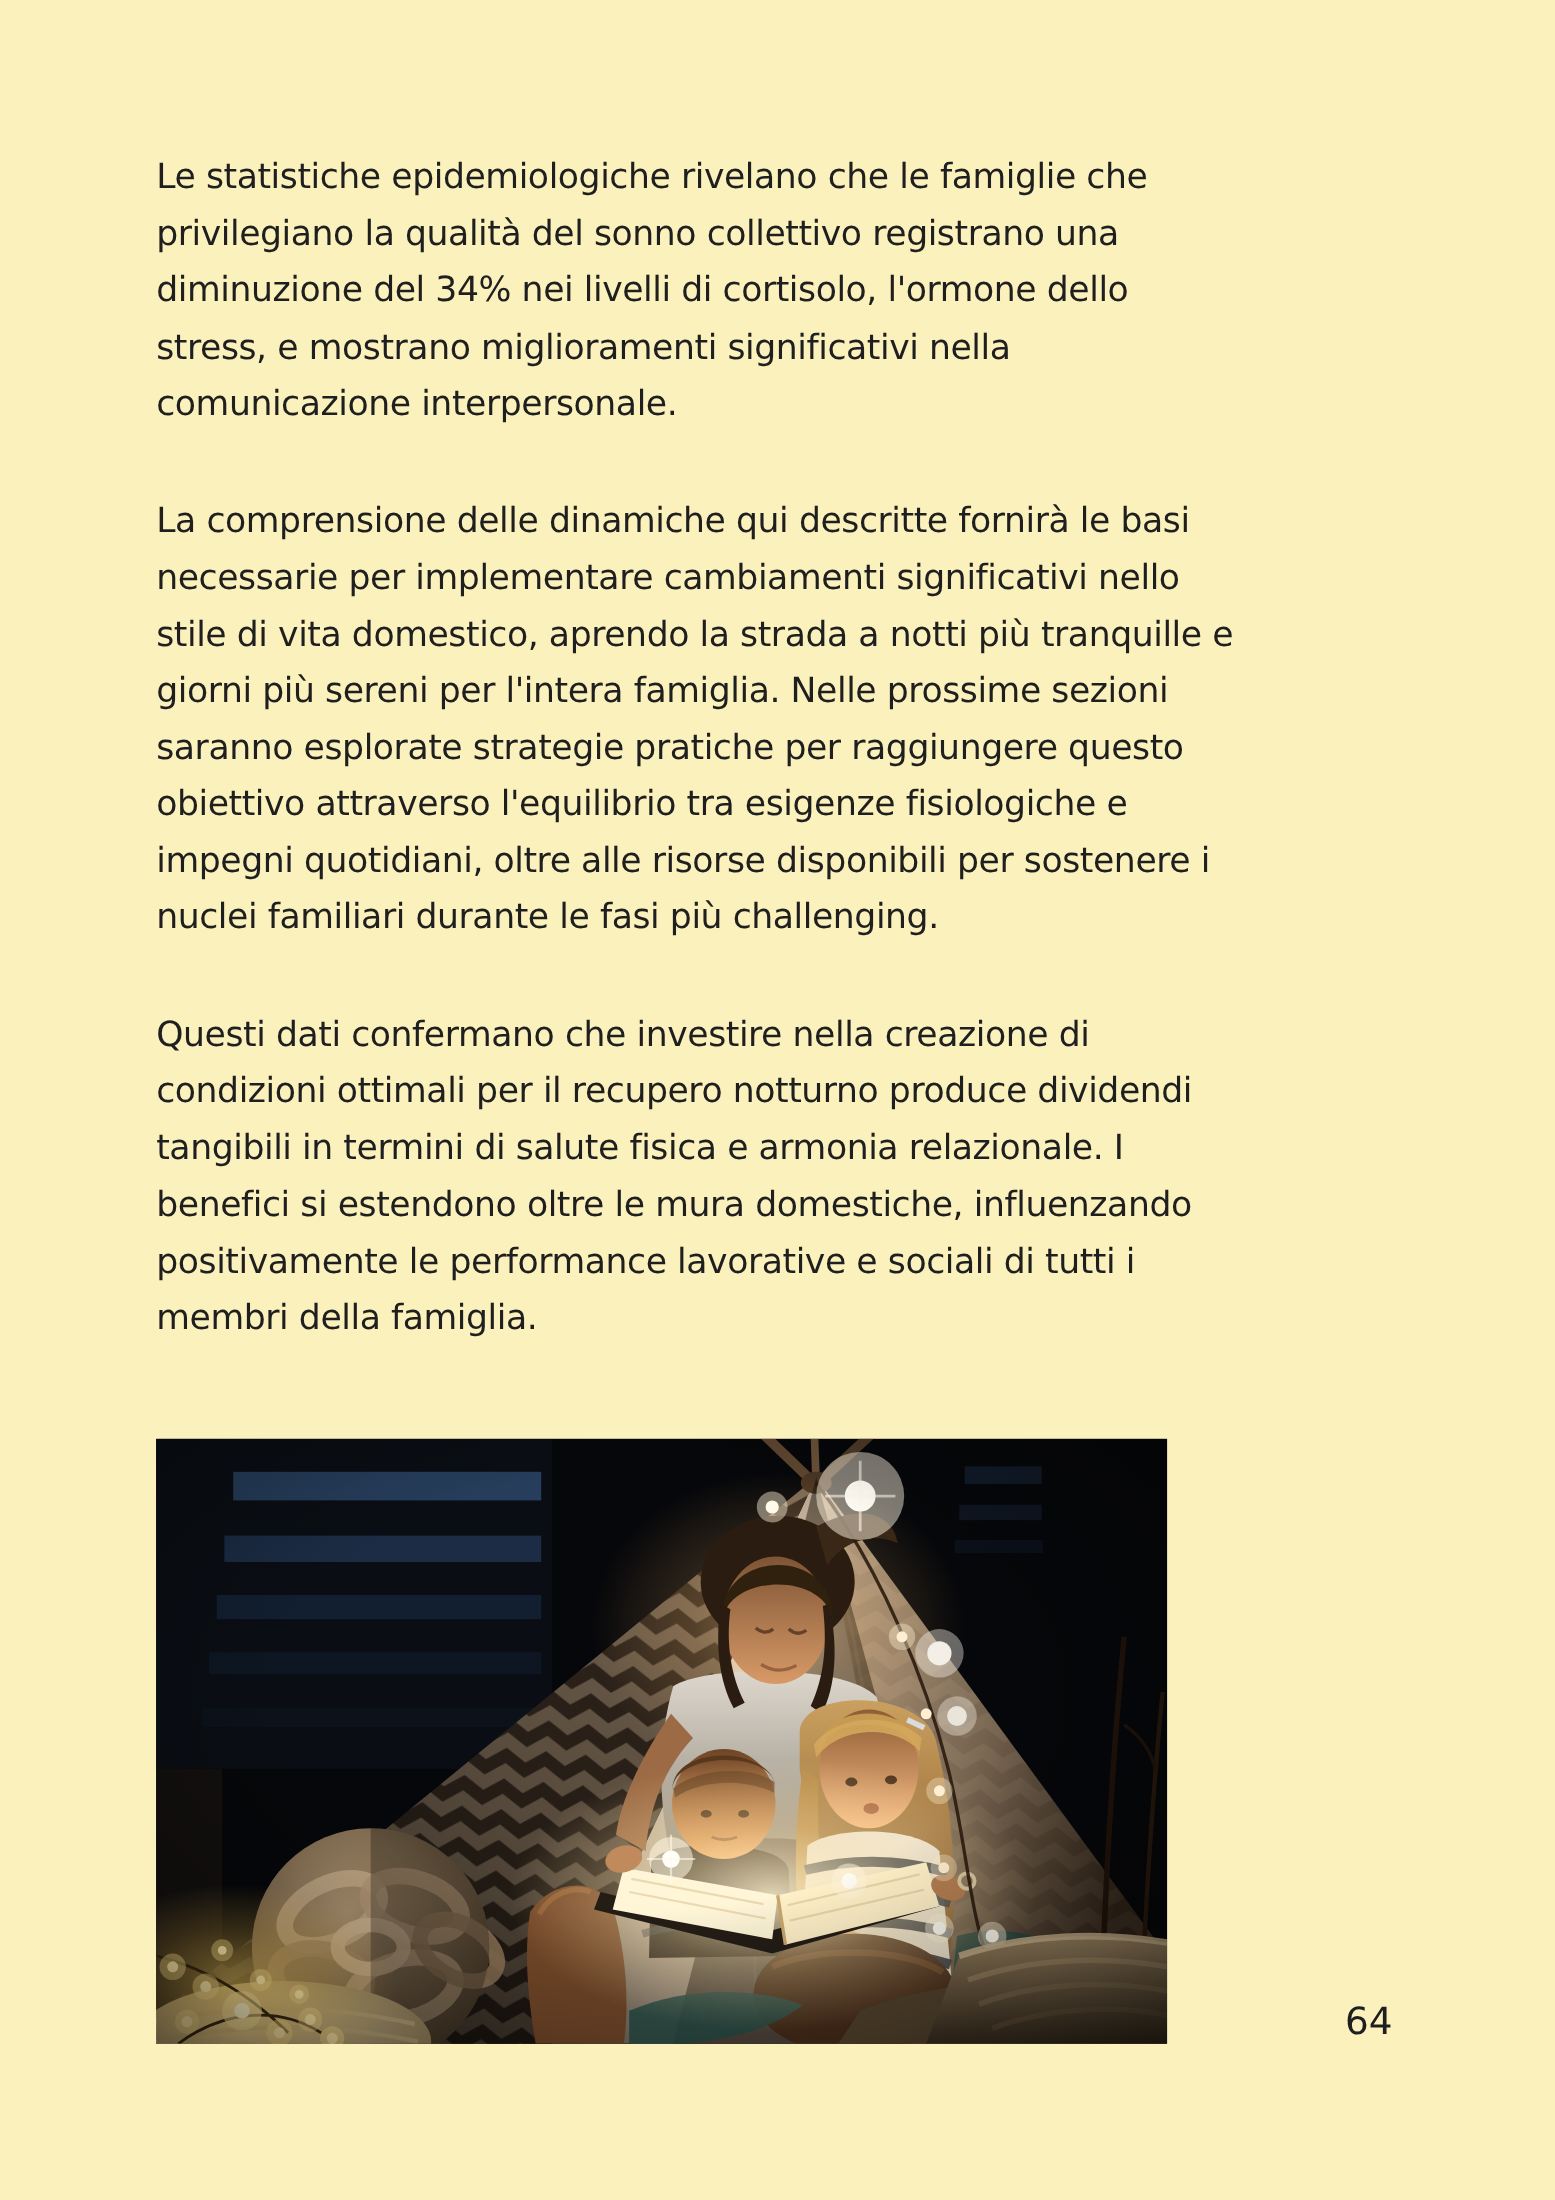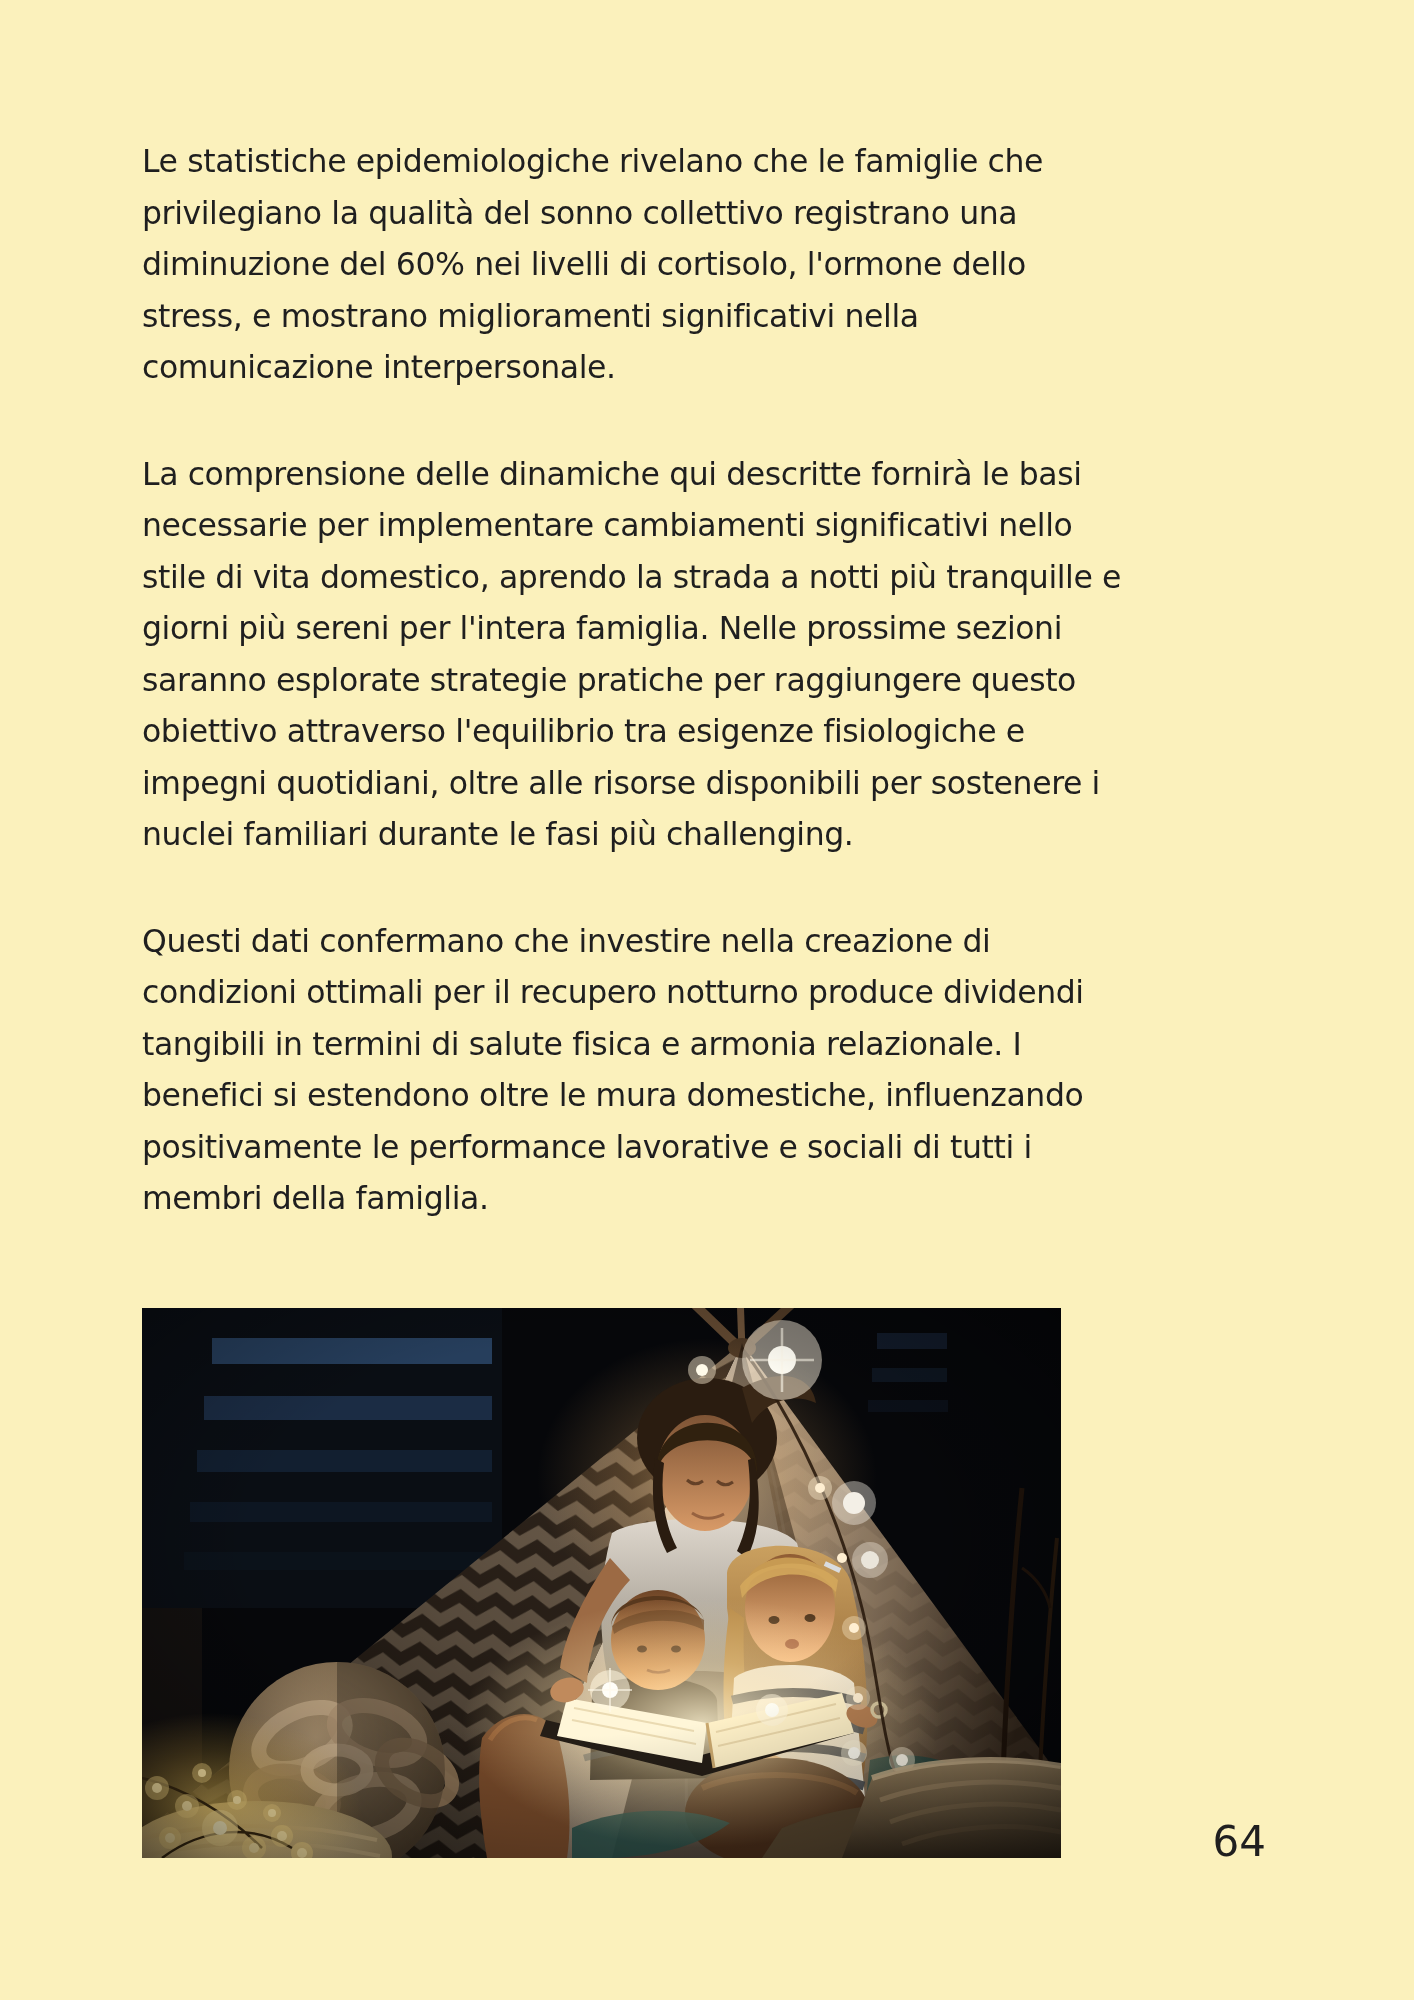--- a/index.html
+++ b/index.html
@@ -18,32 +18,32 @@
     color:#1F1F1F;white-space:pre;
   }
   .para:last-child{margin-bottom:0;}
   .photo{
     position:absolute;left:142px;top:1308px;width:919px;height:550px;
     margin:0;overflow:hidden;background:#06070a;
   }
   .photo svg{display:block;}
   .page-number{
     position:absolute;top:1821px;right:148px;
-    font-size:42px;line-height:1;color:#1F1F1F;
+    font-size:34px;line-height:1;color:#1F1F1F;
   }
 </style>
 </head>
 <body>
 
 <div class="page">
 
   <div class="text-block">
     <p class="para">Le statistiche epidemiologiche rivelano che le famiglie che
 privilegiano la qualità del sonno collettivo registrano una
-diminuzione del 60% nei livelli di cortisolo, l'ormone dello
+diminuzione del 34% nei livelli di cortisolo, l'ormone dello
 stress, e mostrano miglioramenti significativi nella
 comunicazione interpersonale.</p>
     <p class="para">La comprensione delle dinamiche qui descritte fornirà le basi
 necessarie per implementare cambiamenti significativi nello
 stile di vita domestico, aprendo la strada a notti più tranquille e
 giorni più sereni per l'intera famiglia. Nelle prossime sezioni
 saranno esplorate strategie pratiche per raggiungere questo
 obiettivo attraverso l'equilibrio tra esigenze fisiologiche e
 impegni quotidiani, oltre alle risorse disponibili per sostenere i
 nuclei familiari durante le fasi più challenging.</p>

